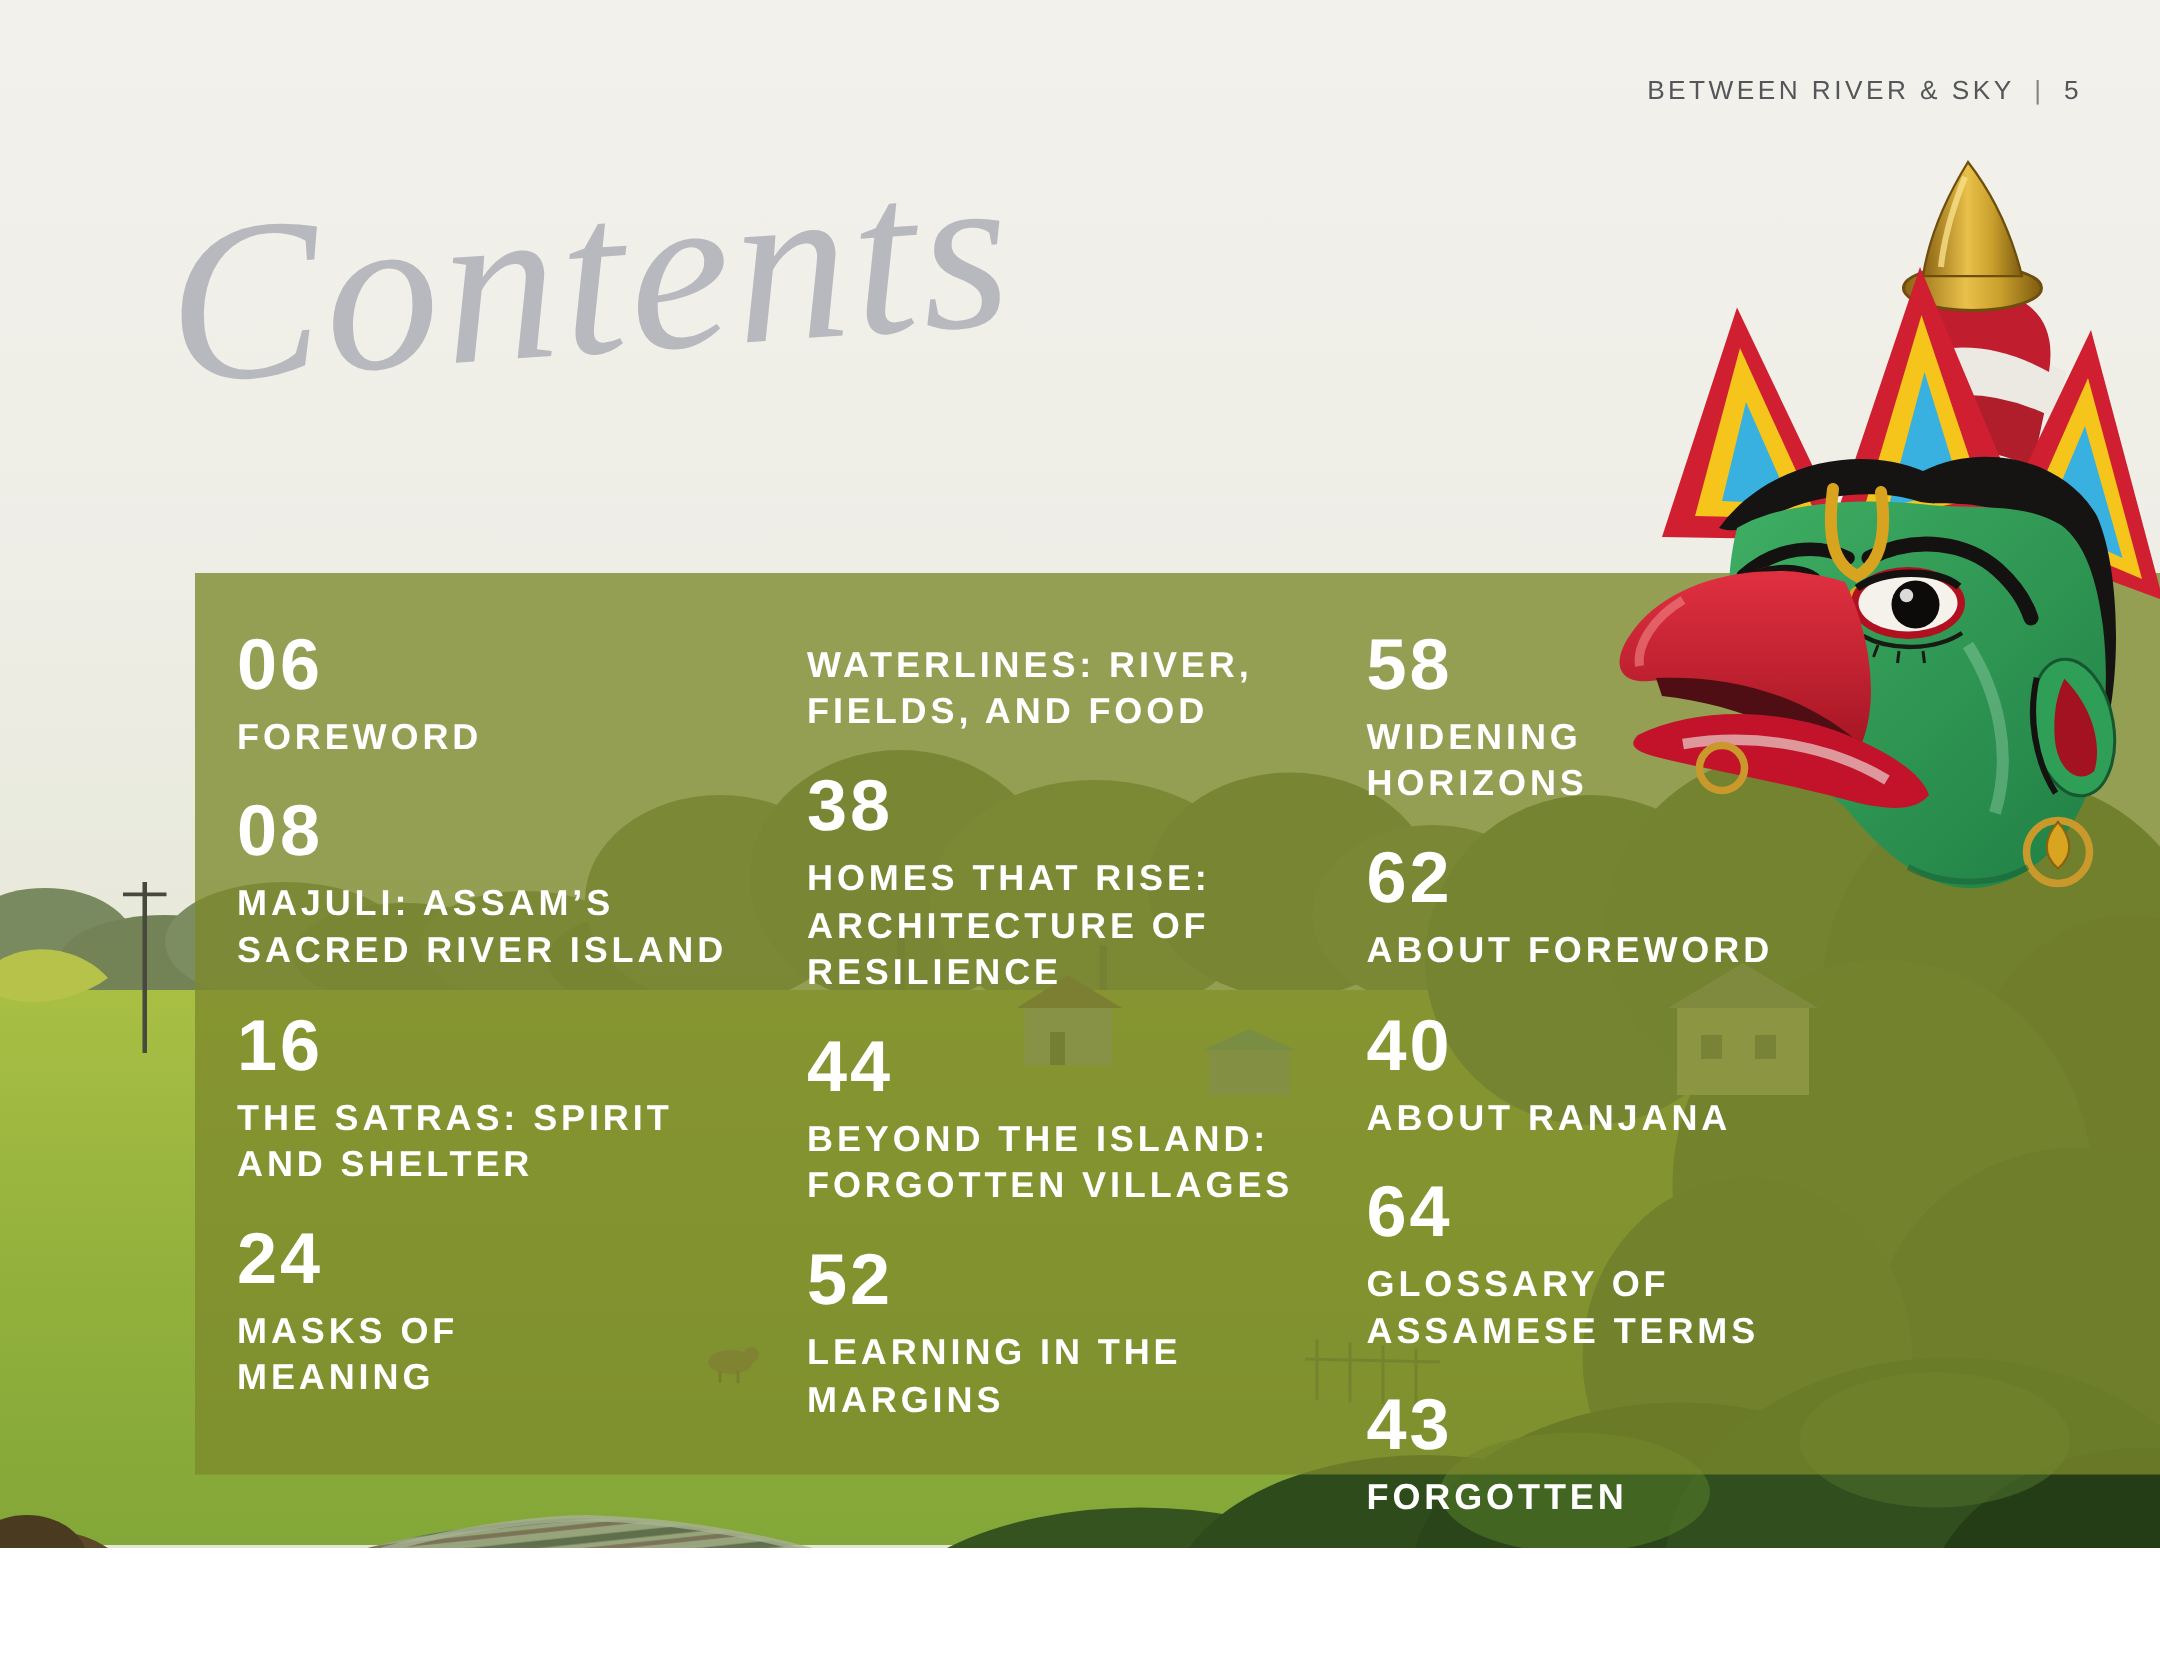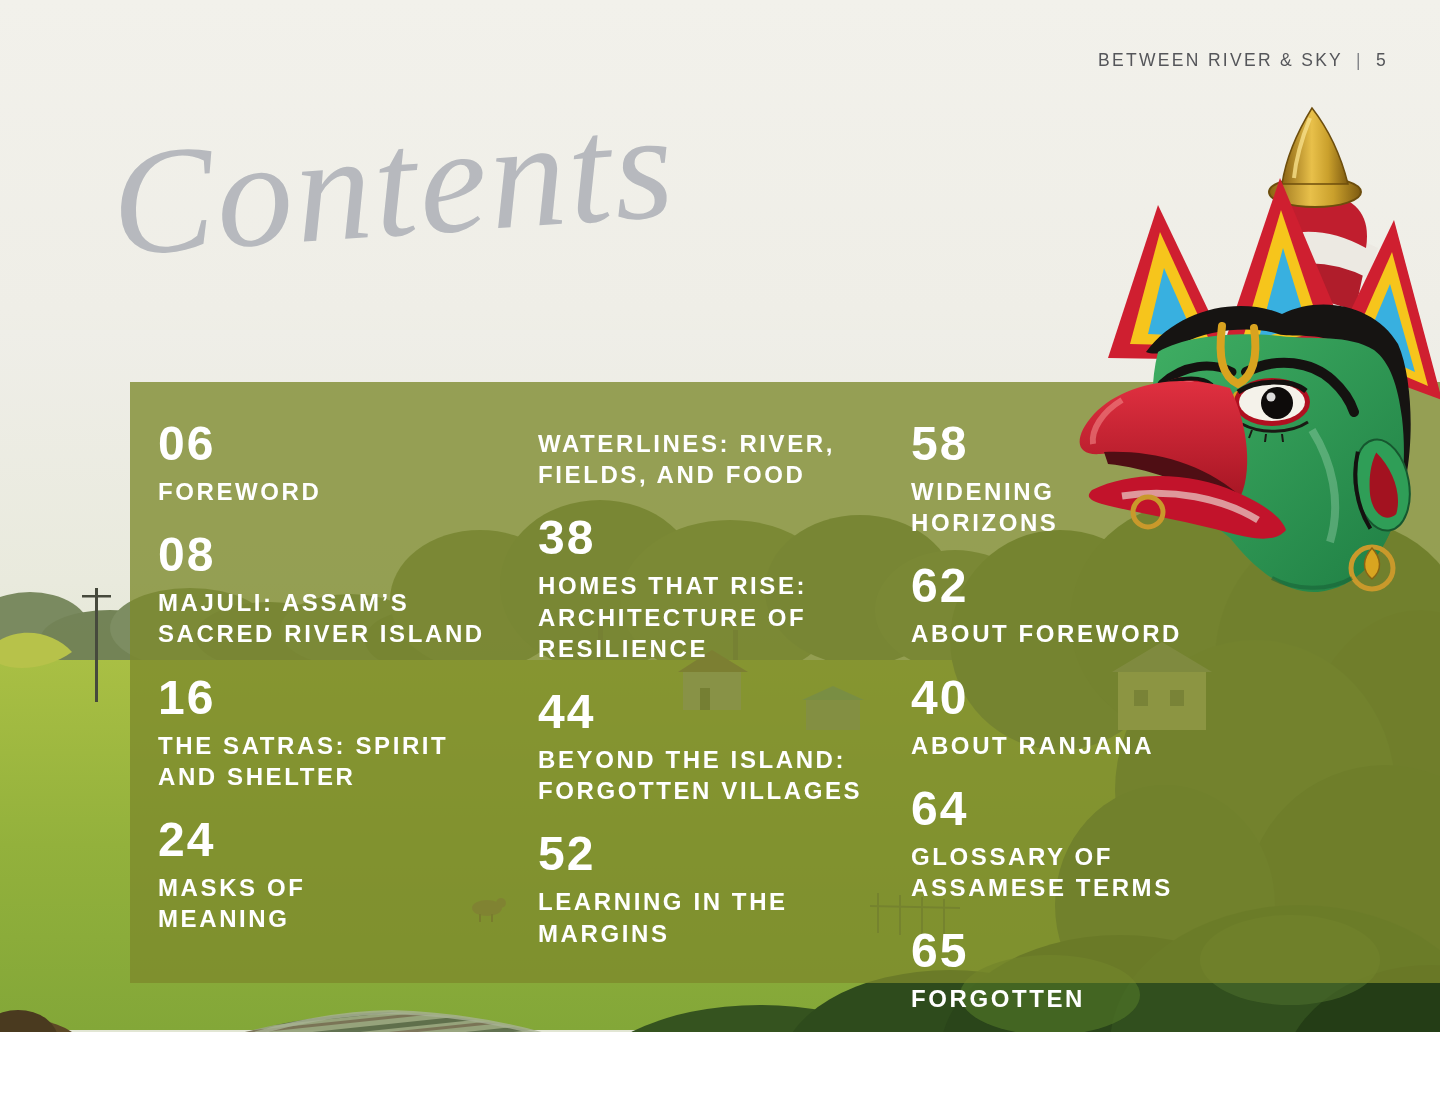--- a/index.html
+++ b/index.html
@@ -225,21 +225,21 @@
       <div class="entry">
         <div class="num">40</div>
         <div class="ttl">ABOUT RANJANA</div>
       </div>
       <div class="entry">
         <div class="num">64</div>
         <div class="ttl">GLOSSARY OF
 ASSAMESE TERMS</div>
       </div>
       <div class="entry">
-        <div class="num">65</div>
+        <div class="num">43</div>
         <div class="ttl">FORGOTTEN</div>
       </div>
     </div>
   </section>
 
   <svg class="mask" viewBox="0 0 390 512" aria-hidden="true">
     <defs>
       <linearGradient id="goldG" x1="0" y1="0" x2="1" y2="0">
         <stop offset="0" stop-color="#8a6312"></stop>
         <stop offset="0.45" stop-color="#e8c04a"></stop>

